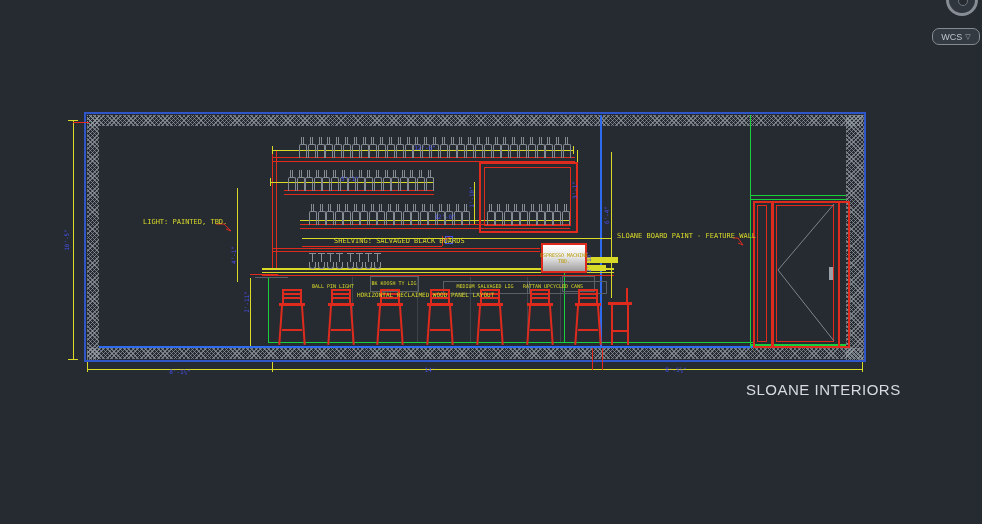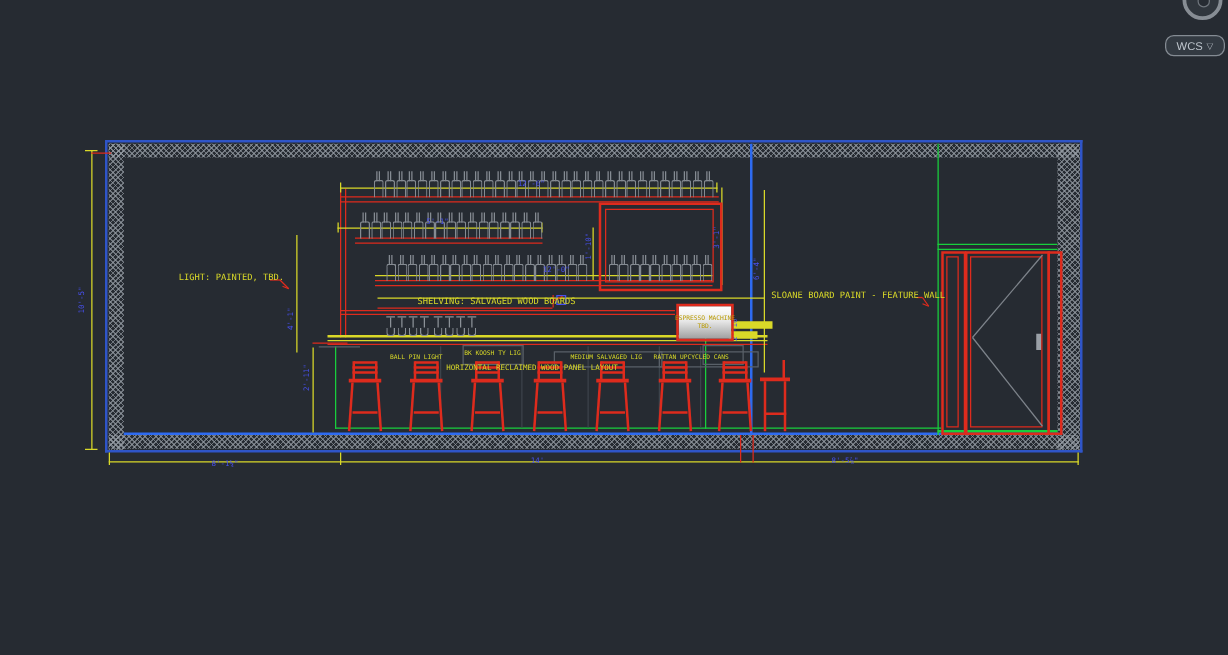--- a/index.html
+++ b/index.html
@@ -341,28 +341,29 @@
       <line x1="216" y1="224" x2="224" y2="224" stroke="#de2b1d" stroke-width="1"></line>
       <line x1="224" y1="224" x2="231" y2="231" stroke="#de2b1d" stroke-width="1"></line>
       <line x1="231" y1="231" x2="226" y2="229" stroke="#de2b1d" stroke-width="1"></line>
       <line x1="733" y1="238" x2="738" y2="238" stroke="#de2b1d" stroke-width="1"></line>
       <line x1="738" y1="238" x2="743" y2="245" stroke="#de2b1d" stroke-width="1"></line>
       <line x1="743" y1="245" x2="738" y2="243" stroke="#de2b1d" stroke-width="1"></line>
       <line x1="442" y1="241" x2="450" y2="237" stroke="#de2b1d" stroke-width="1"></line>
     </svg>
 
   <div class="note" style="left:143px;top:218px">LIGHT: PAINTED, TBD.</div>
-  <div class="note" style="left:334px;top:237px">SHELVING: SALVAGED WOOD BOARDS</div>
+  <div class="note" style="left:334px;top:237px">SHELVING: SALVAGED BLACK BOARDS</div>
   <div class="note" style="left:617px;top:232px">SLOANE BOARD PAINT - FEATURE WALL</div>
   <div class="note sm" style="left:357px;top:291px">HORIZONTAL RECLAIMED WOOD PANEL LAYOUT</div>
 
   <div class="machine">
     <span>ESPRESSO MACHINE</span>
     <span>TBD.</span>
   </div>
 
+  <div class="brand">SLOANE INTERIORS</div>
 
   <div class="wheel"></div>
   <div class="wcs">
     <span>WCS</span>
     <span class="chev">▽</span>
   </div>
 </div>
 
 </body></html>

